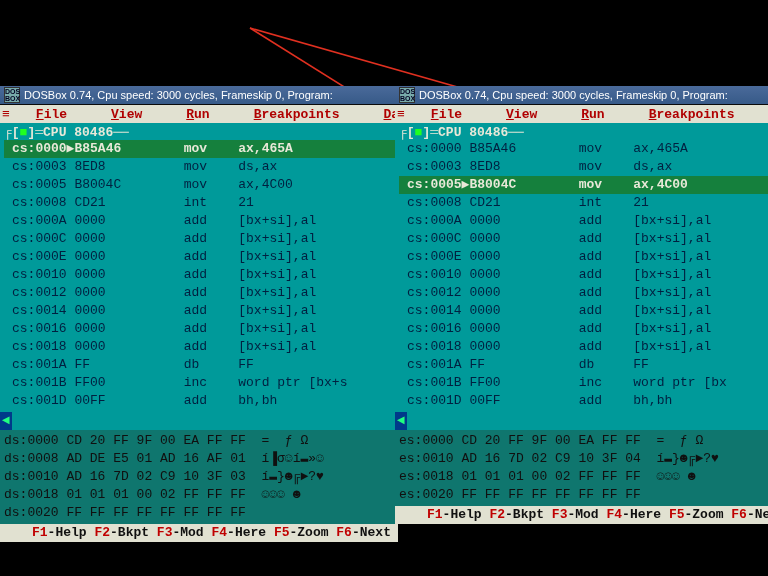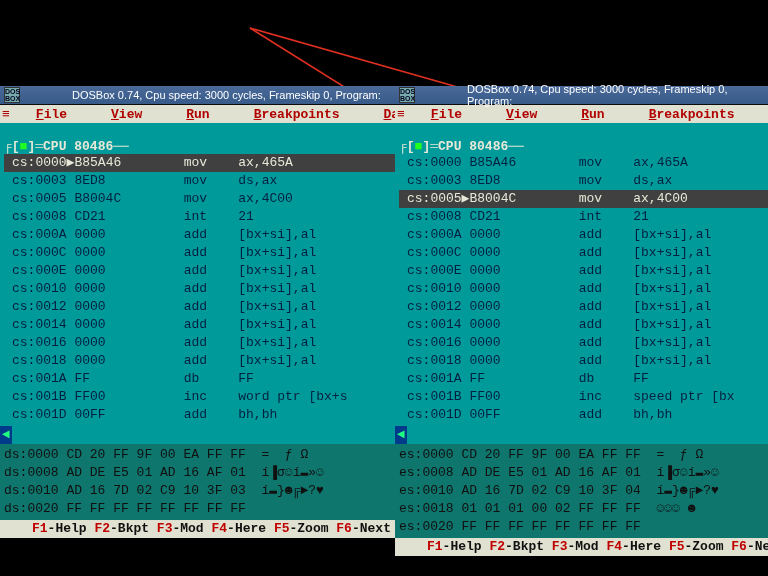--- a/index.html
+++ b/index.html
@@ -40,21 +40,20 @@
   .titlebar {
     height: 18px;
     background: linear-gradient(#4a6a9a, #375a88);
     color: #fff;
     font-size: 11px;
     font-family: Tahoma, sans-serif;
     display: flex;
     align-items: center;
     padding: 0 4px;
     border-bottom: 1px solid #0a0a0a;
-    gap: 48px;
   }
   .titlebar .dosbox-icon {
     width: 14px; height: 14px;
     background: #7aa;
     margin-right: 4px;
     border: 1px solid #333;
     font-size: 7px;
     text-align: center;
     line-height: 7px;
     color: #002;
@@ -77,37 +76,38 @@
   .menubar span.item u { color:#b00000; }
   .menubar .hamb {
     color: #b00000;
     margin-right: 4px;
   }
 
   
   .cpu-pane {
     background: #009a9a;
     color: #002040;
-    padding: 16px 0 2px 4px;
+    padding: 2px 0 2px 4px;
   }
   .cpu-title {
     color: #e8e8d8;
     font-weight: bold;
     padding-left: 0;
   }
   .cpu-title .dot { color: #20ff20; }
   .disasm-line {
     white-space: pre;
     height: 18px;
     line-height: 18px;
     padding-left: 8px;
   }
   .disasm-line.highlight {
-    background: #404040;
+    background: #15803d;
     color: #e8e8d8;
+    font-weight: bold;
   }
 
   
   .scrollbox {
     background: #009a9a;
     color: #0a2230;
     position: relative;
     height: 18px;
   }
   .scrollbox .lar {
@@ -182,20 +182,21 @@
         <div class="disasm-line">cs:001B FF00          inc    word ptr [bx+s</div>
         <div class="disasm-line">cs:001D 00FF          add    bh,bh</div>
       </div>
       <div class="scrollbox">
         <div class="lar">◄</div>
       </div>
       <div class="dump-pane">
         <div class="dump-line">ds:0000 CD 20 FF 9F 00 EA FF FF  =  ƒ Ω</div>
         <div class="dump-line">ds:0008 AD DE E5 01 AD 16 AF 01  í▐σ☺í▬»☺</div>
         <div class="dump-line">ds:0010 AD 16 7D 02 C9 10 3F 03  í▬}☻╔►?♥</div>
+        <div class="dump-line">ds:0018 01 01 01 00 02 FF FF FF  ☺☺☺ ☻</div>
         <div class="dump-line">ds:0020 FF FF FF FF FF FF FF FF  </div>
       </div>
       <div class="status"><span class="fkey">F1</span><span>-Help </span><span class="fkey">F2</span><span>-Bkpt </span><span class="fkey">F3</span><span>-Mod </span><span class="fkey">F4</span><span>-Here </span><span class="fkey">F5</span><span>-Zoom </span><span class="fkey">F6</span><span>-Next</span></div>
     </div>
     <div class="dbg-window dbg-right">
       <div class="titlebar">
         <div class="dosbox-icon">DOS
 BOX</div>
         <span>DOSBox 0.74, Cpu speed:    3000 cycles, Frameskip  0, Program:</span>
       </div>
@@ -208,28 +209,27 @@
         <div class="disasm-line">cs:0008 CD21          int    21</div>
         <div class="disasm-line">cs:000A 0000          add    [bx+si],al</div>
         <div class="disasm-line">cs:000C 0000          add    [bx+si],al</div>
         <div class="disasm-line">cs:000E 0000          add    [bx+si],al</div>
         <div class="disasm-line">cs:0010 0000          add    [bx+si],al</div>
         <div class="disasm-line">cs:0012 0000          add    [bx+si],al</div>
         <div class="disasm-line">cs:0014 0000          add    [bx+si],al</div>
         <div class="disasm-line">cs:0016 0000          add    [bx+si],al</div>
         <div class="disasm-line">cs:0018 0000          add    [bx+si],al</div>
         <div class="disasm-line">cs:001A FF            db     FF</div>
-        <div class="disasm-line">cs:001B FF00          inc    speed ptr [bx</div>
+        <div class="disasm-line">cs:001B FF00          inc    word ptr [bx</div>
         <div class="disasm-line">cs:001D 00FF          add    bh,bh</div>
       </div>
       <div class="scrollbox">
         <div class="lar">◄</div>
       </div>
       <div class="dump-pane">
         <div class="dump-line">es:0000 CD 20 FF 9F 00 EA FF FF  =  ƒ Ω</div>
-        <div class="dump-line">es:0008 AD DE E5 01 AD 16 AF 01  í▐σ☺í▬»☺</div>
         <div class="dump-line">es:0010 AD 16 7D 02 C9 10 3F 04  í▬}☻╔►?♥</div>
         <div class="dump-line">es:0018 01 01 01 00 02 FF FF FF  ☺☺☺ ☻</div>
         <div class="dump-line">es:0020 FF FF FF FF FF FF FF FF  </div>
       </div>
       <div class="status"><span class="fkey">F1</span><span>-Help </span><span class="fkey">F2</span><span>-Bkpt </span><span class="fkey">F3</span><span>-Mod </span><span class="fkey">F4</span><span>-Here </span><span class="fkey">F5</span><span>-Zoom </span><span class="fkey">F6</span><span>-Nex</span></div>
     </div>
   </div>
 
 </body></html>

